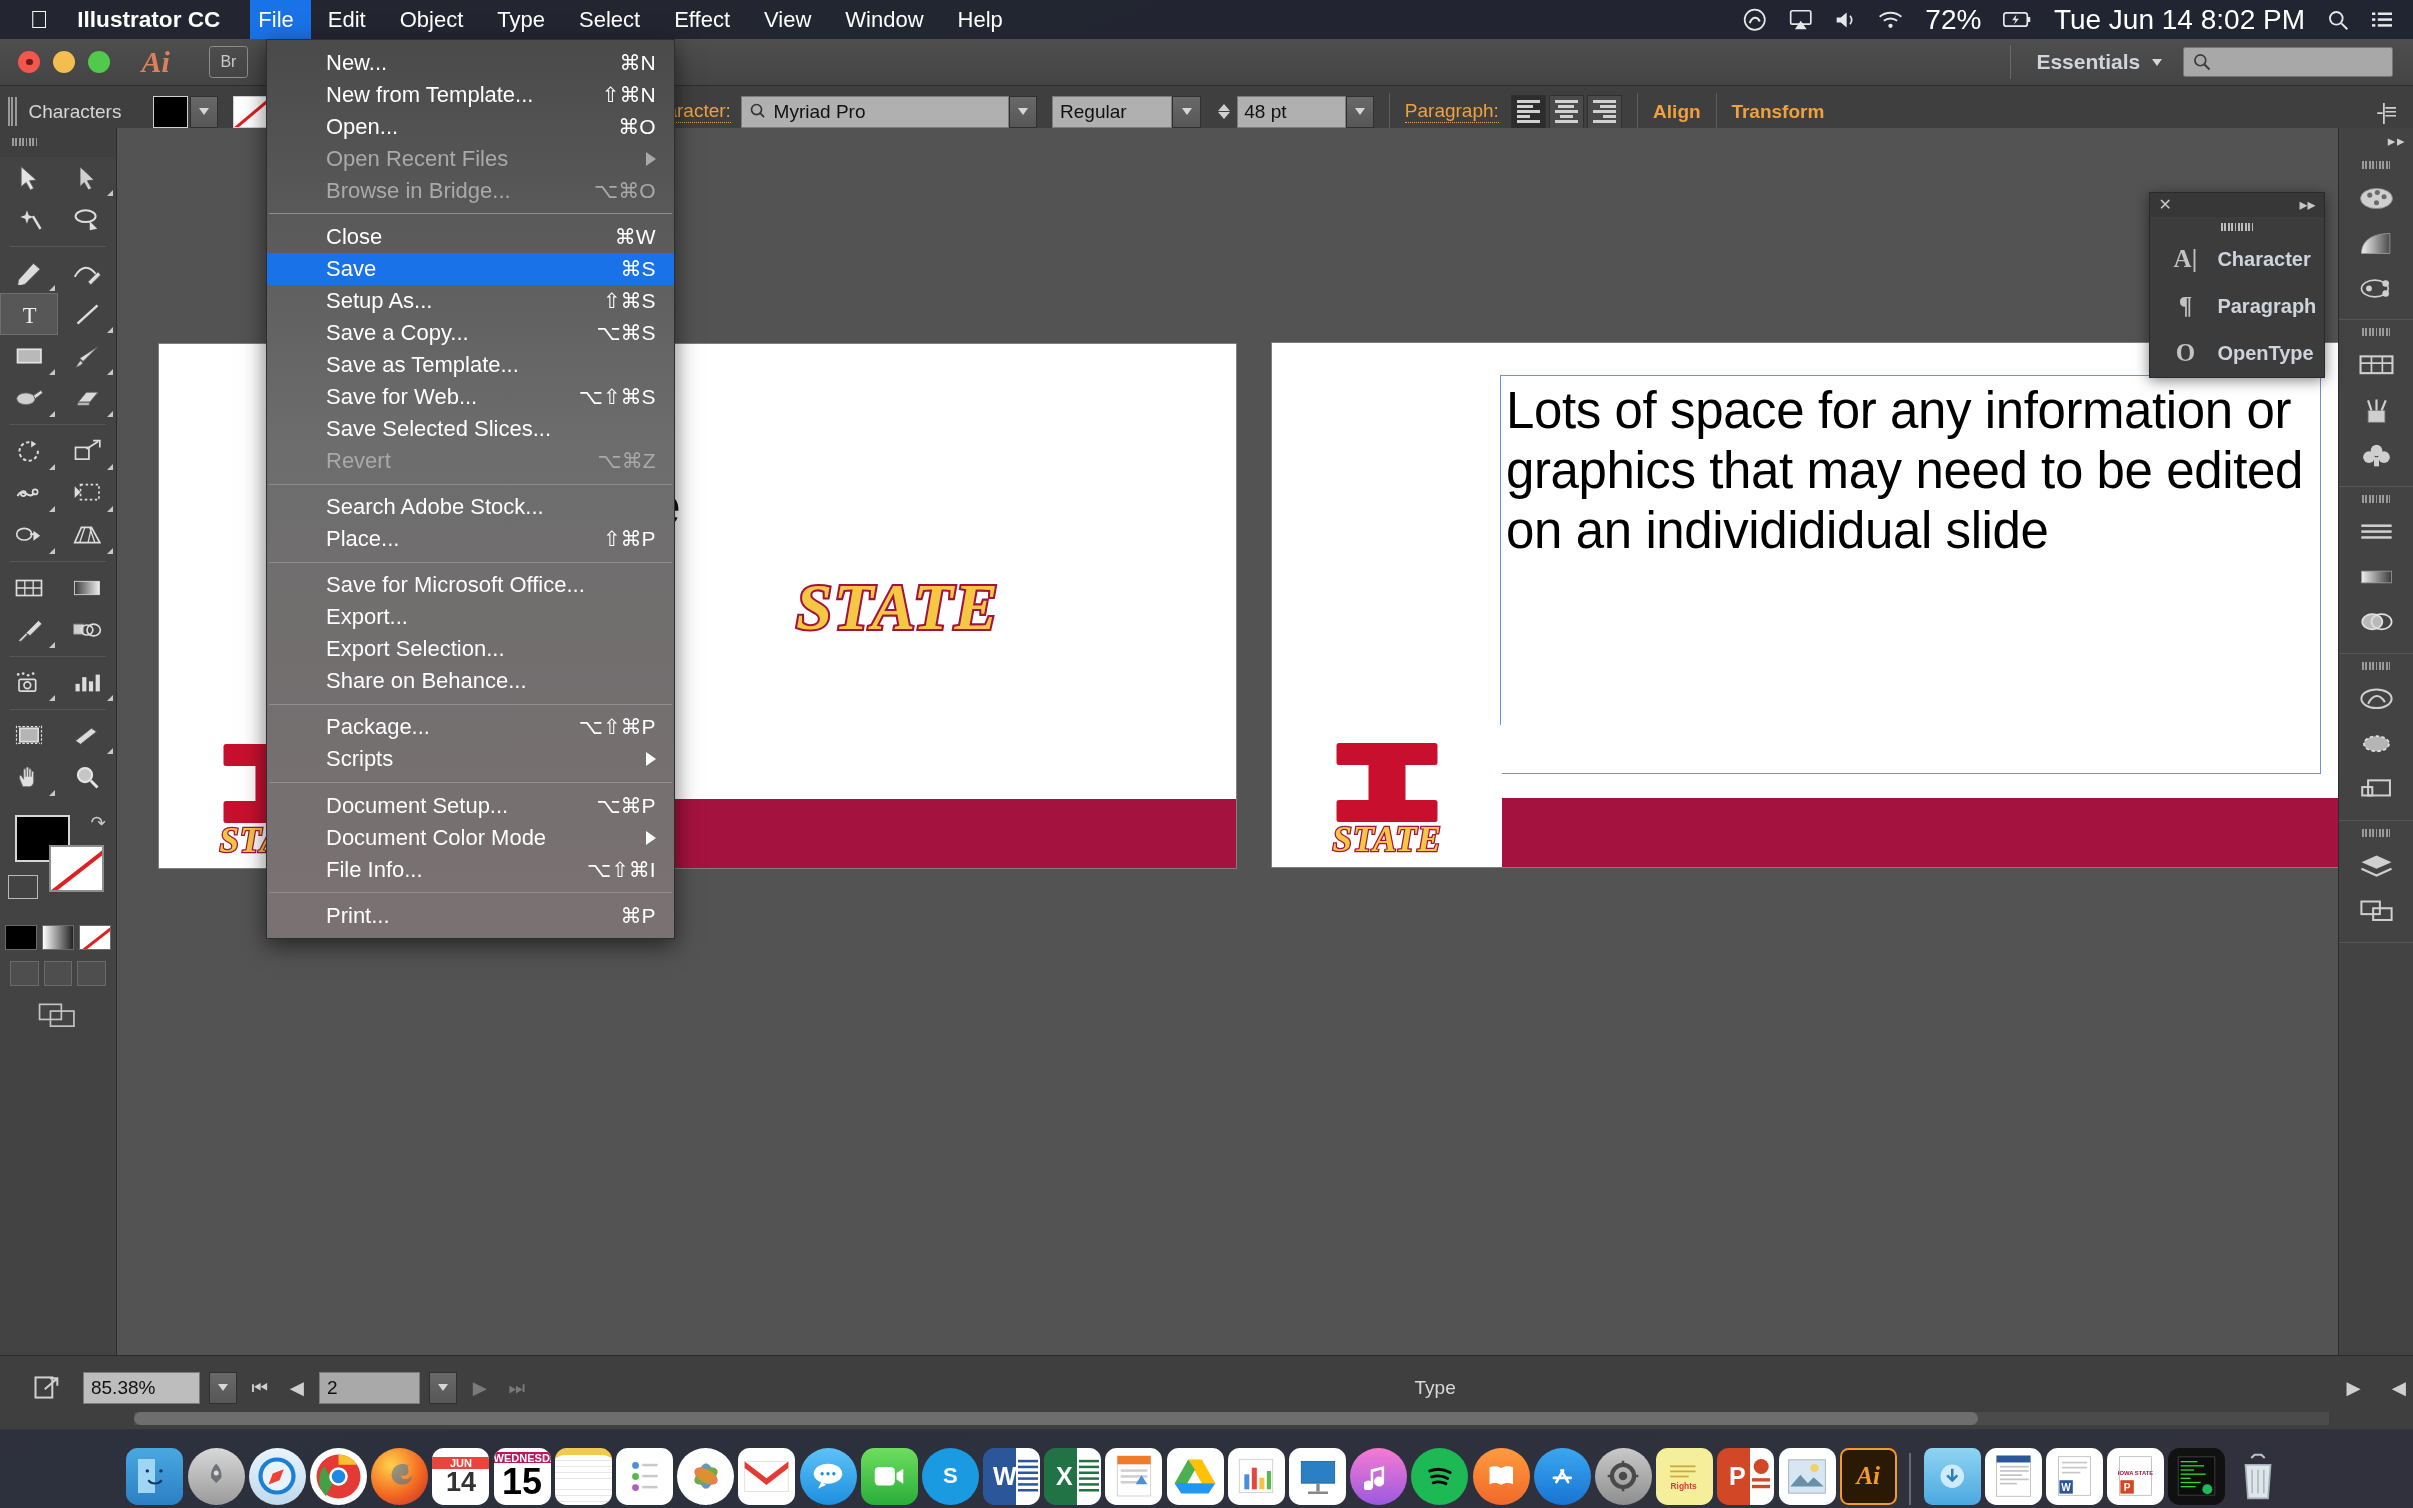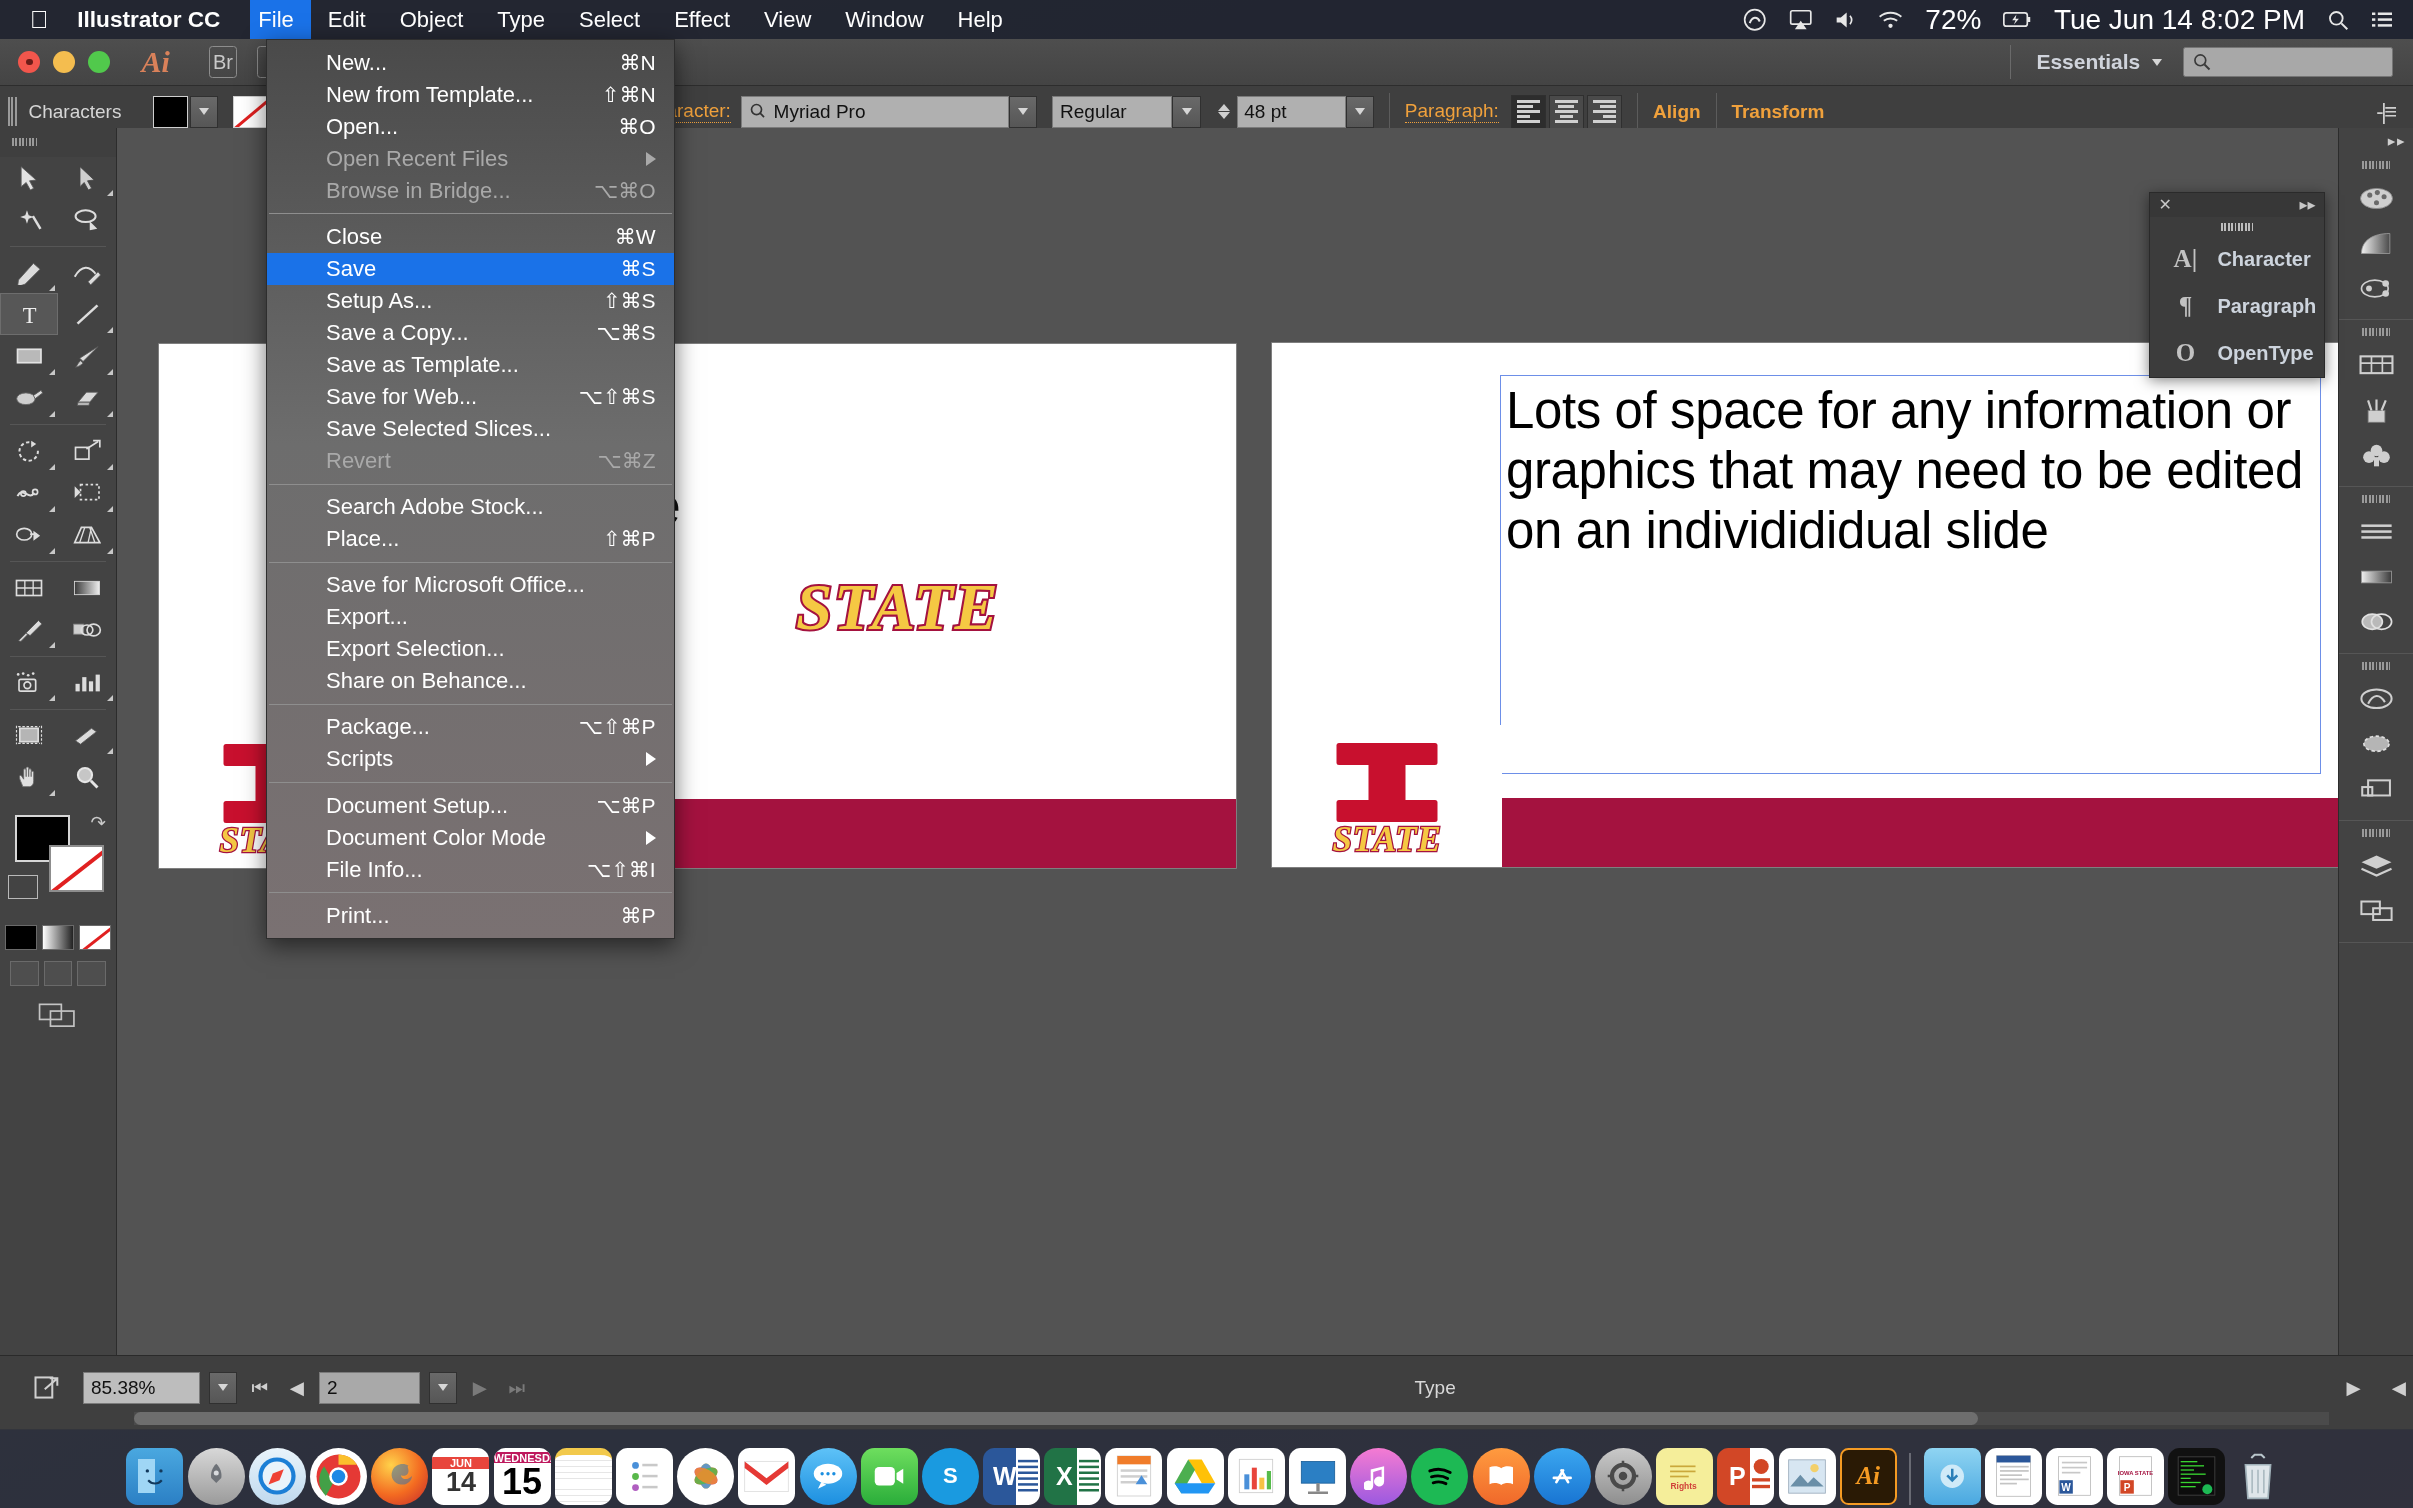--- a/index.html
+++ b/index.html
@@ -42,22 +42,22 @@
     position:relative; height:47px; width:100%;
     background:linear-gradient(#4e4e4e,#444444);
     border-bottom:0.8px solid #2d2d2d;
     display:flex; align-items:center;
   }
   .traffic { display:flex; gap:12.6px; margin-left:18.4px;}
   .tl { width:22px;height:22px;border-radius:50%; }
   .tl.r{background:#f2564c;} .tl.y{background:#f4bd4f;} .tl.g{background:#51c94c;}
   .tl.r::after{content:"";display:block;width:6.7px;height:6.7px;border-radius:50%;background:#6b1c18;margin:7.5px auto;}
   #titlebar .ailogo { margin-left:32px; color:#d9815a; font-size:30px; font-weight:bold; font-style:italic; font-family:"Liberation Serif",serif;}
-  #titlebar .brbtn { margin-left:39px; width:28px;height:32px;border:1.7px solid #8d8d8d;border-radius:3.4px;
-      color:#c9c9c9;font-size:20px;display:flex;align-items:center;justify-content:center;}
+  #titlebar .brbtn { margin-left:39px; width:39px;height:32px;border:1.7px solid #8d8d8d;border-radius:3.4px;
+      color:#c9c9c9;font-size:16px;display:flex;align-items:center;justify-content:center;}
   #titlebar .sqbtn { margin-left:20px; width:28.5px;height:32px;border:1.7px solid #8d8d8d;border-radius:3.4px;}
   #titlebar .ws {
     position:absolute; right:251px; display:flex; align-items:center; gap:11.7px;
     color:#d0d4dc; font-size:21px; font-weight:bold;
     border-left:0.8px solid #6a6a6a; padding-left:25px; height:34px;
   }
   #titlebar .searchbox {
     position:absolute; right:20px; width:210px; height:30px;
     background:#a8a8a8; border:0.8px solid #757575; border-radius:2.5px;
     display:flex;align-items:center;padding-left:8.4px;

